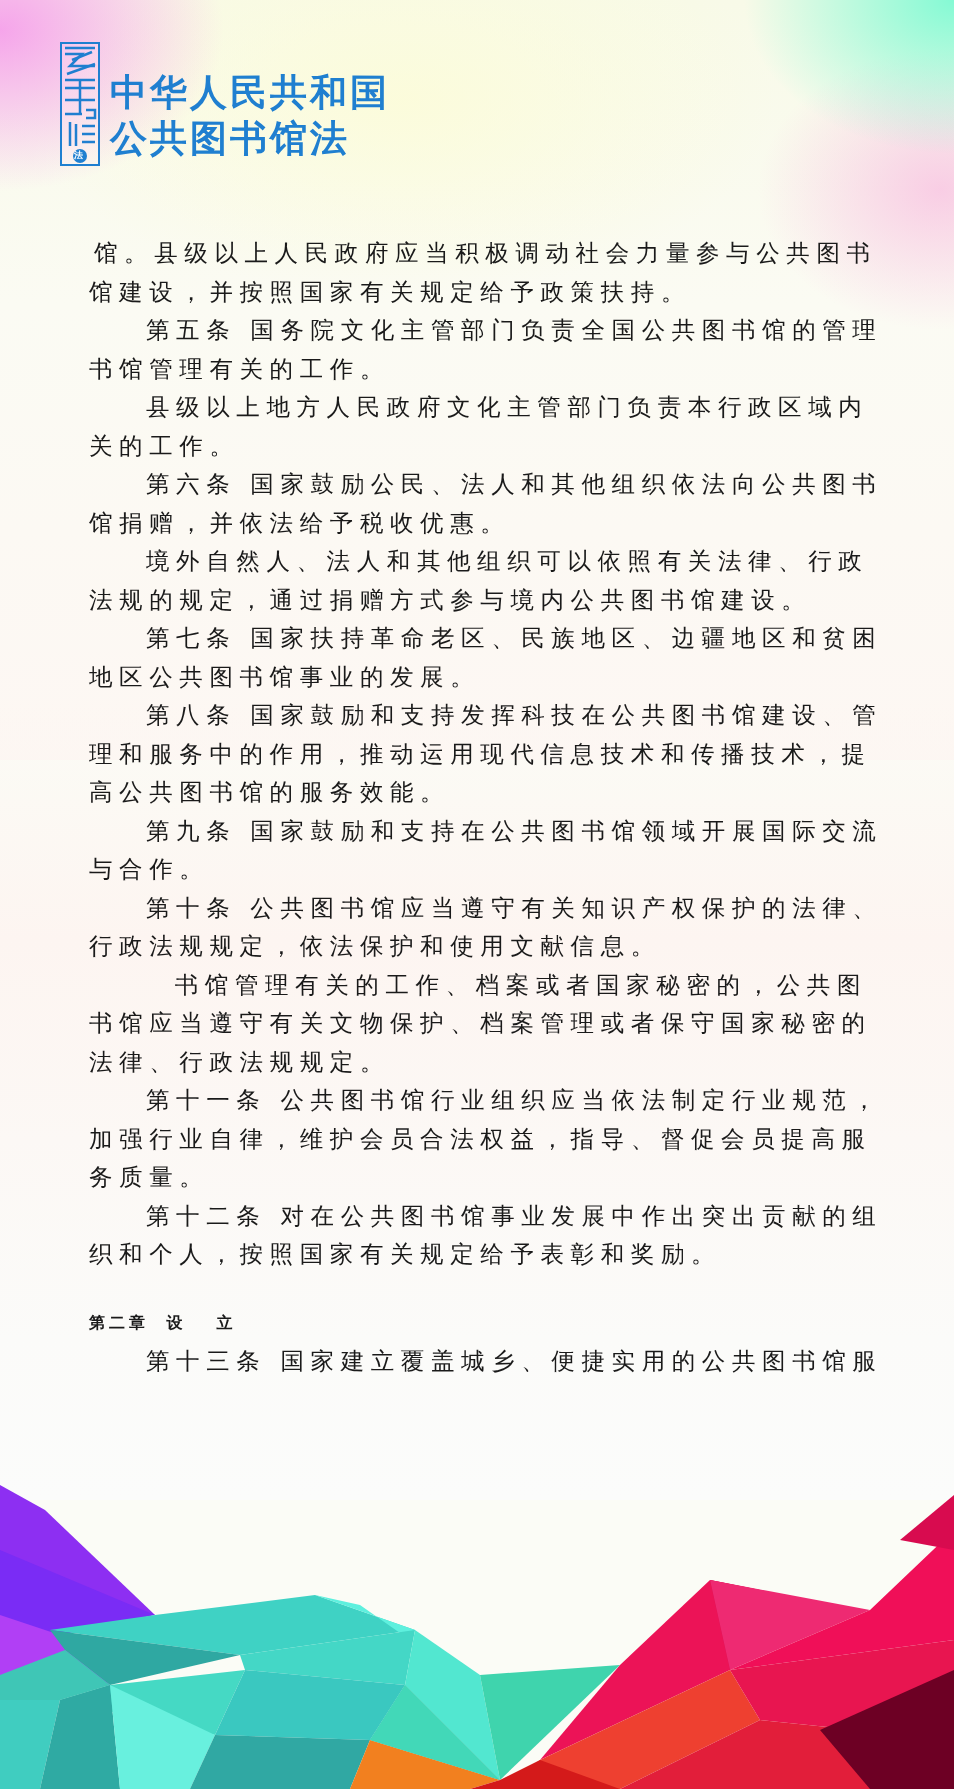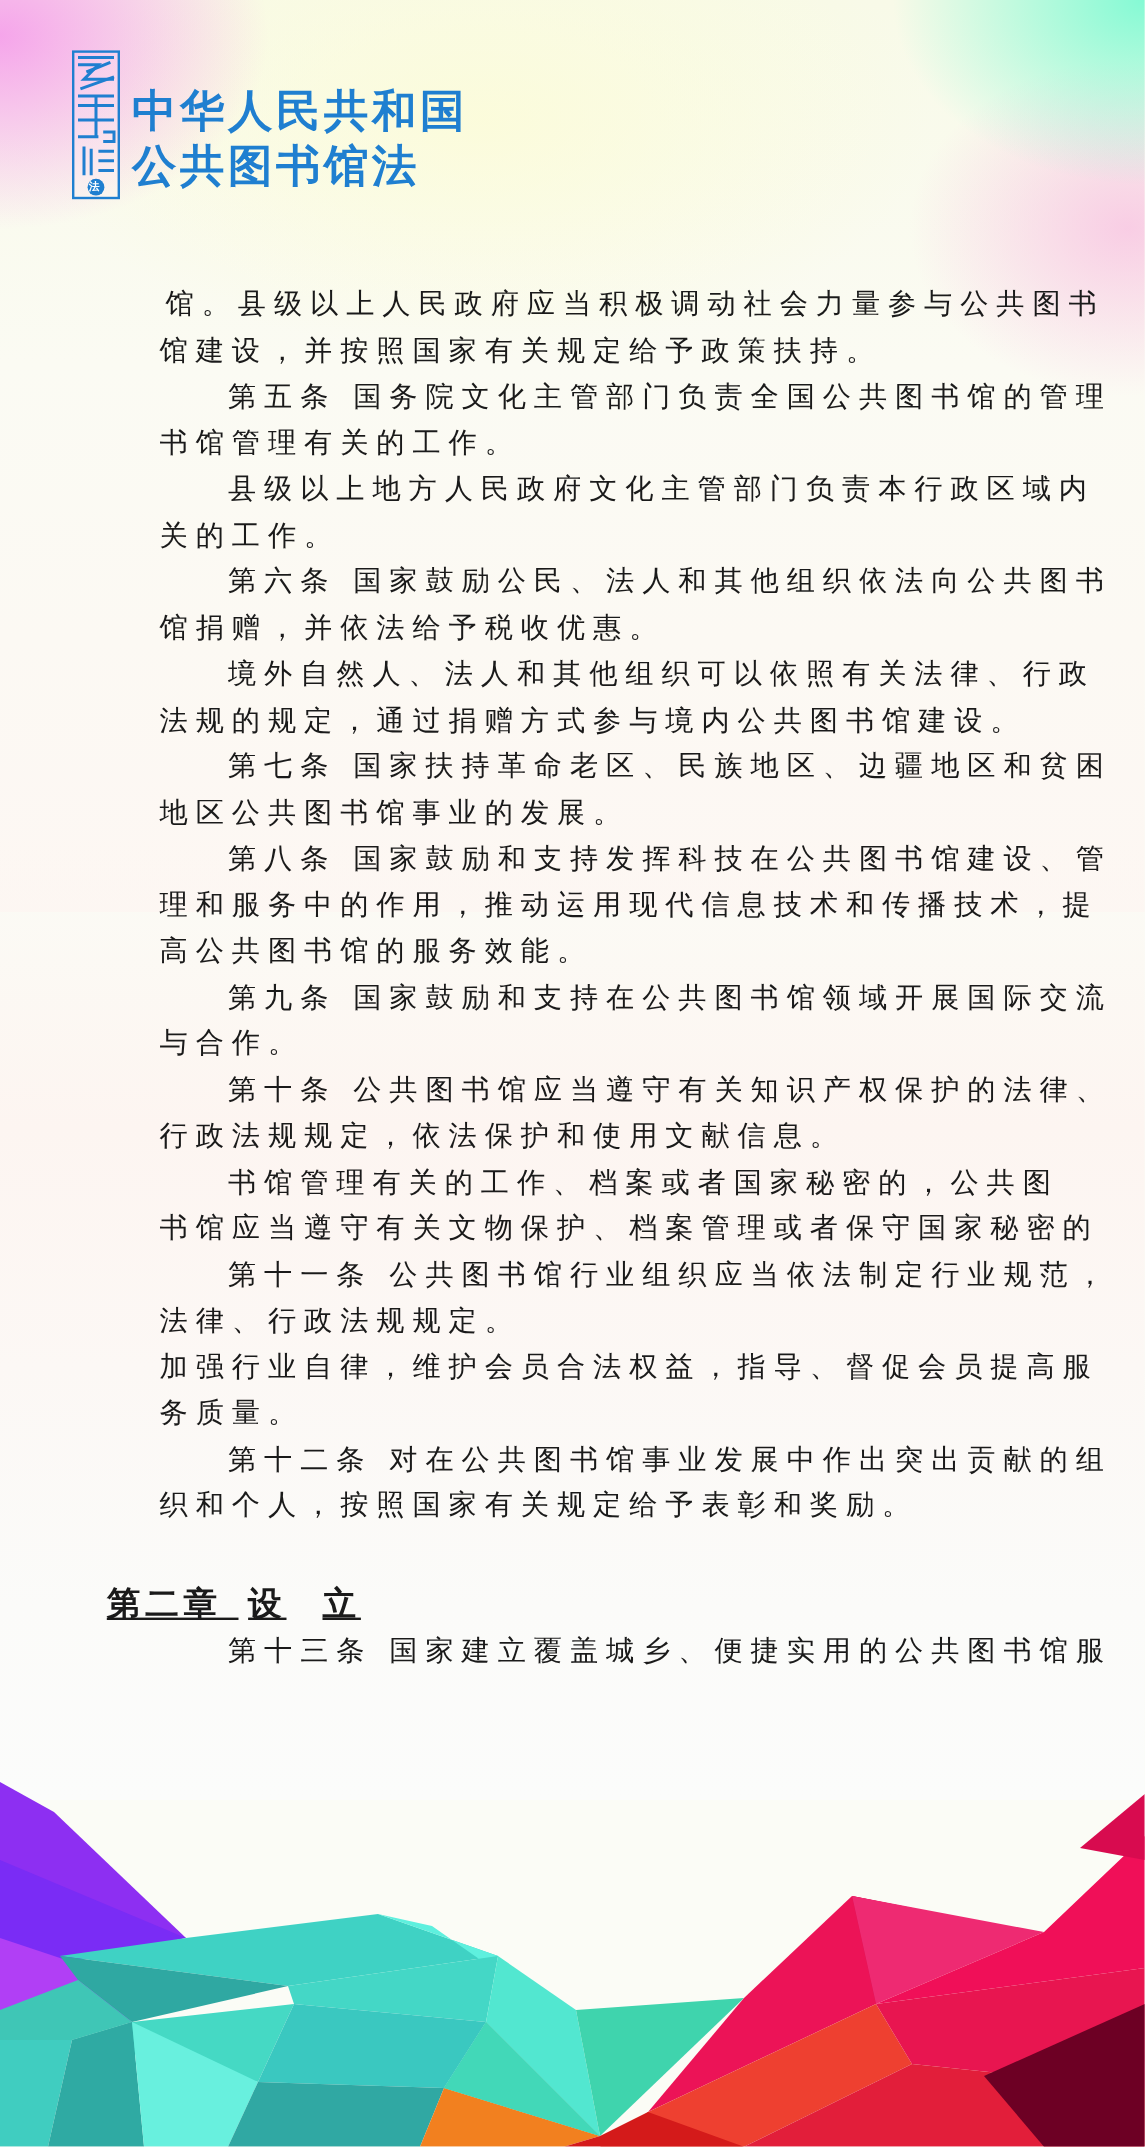--- a/index.html
+++ b/index.html
@@ -36,26 +36,26 @@
     .logo-seal svg { position: absolute; left: 0; top: 0; }
     .title-block { margin-left: 10px; margin-bottom: 4px; }
     .title-line {
       font-family: "DejaVu Sans", "Liberation Sans", sans-serif;
       font-weight: bold; color: #1f7fd0; font-size: 37px; letter-spacing: 3px; line-height: 46px;
     }
     .content {
       position: absolute; left: 89px; top: 234px; width: 778px; z-index: 2;
       color: #1a1a1a; font-size: 23.5px; line-height: 38.5px;
     }
-    .line { white-space: nowrap; letter-spacing: 6.6px; height: 38.5px; margin-left: 44px; }
+    .line { white-space: nowrap; letter-spacing: 6.6px; height: 38.5px; }
     .indent { padding-left: 57px; text-align: right; }
     .first { padding-left: 5px; }
     .chapter {
-      font-weight: bold; letter-spacing: 4px; margin-top: 44px; height: 38.5px;
-      font-family: "DejaVu Sans", "Liberation Sans", sans-serif; font-size: 28px; text-decoration: underline;
+      font-weight: bold; letter-spacing: 4px; margin-top: 30px; height: 38.5px;
+      font-family: "DejaVu Sans", "Liberation Sans", sans-serif; font-size: 16px;
     }
     .chapter .gap { display: inline-block; width: 30px; }
   </style>
 </head>
 <body>
 
 <div class="bg-top"></div>
 <div class="bg-mid"></div>
 
 <div class="header">
@@ -103,22 +103,22 @@
   <div class="line">地区公共图书馆事业的发展。</div>
   <div class="line indent">第八条 国家鼓励和支持发挥科技在公共图书馆建设、管</div>
   <div class="line">理和服务中的作用，推动运用现代信息技术和传播技术，提</div>
   <div class="line">高公共图书馆的服务效能。</div>
   <div class="line indent">第九条 国家鼓励和支持在公共图书馆领域开展国际交流</div>
   <div class="line">与合作。</div>
   <div class="line indent">第十条 公共图书馆应当遵守有关知识产权保护的法律、</div>
   <div class="line">行政法规规定，依法保护和使用文献信息。</div>
   <div class="line indent">书馆管理有关的工作、档案或者国家秘密的，公共图</div>
   <div class="line">书馆应当遵守有关文物保护、档案管理或者保守国家秘密的</div>
+  <div class="line">法律、行政法规规定。</div>
   <div class="line indent">第十一条 公共图书馆行业组织应当依法制定行业规范，</div>
-  <div class="line">法律、行政法规规定。</div>
   <div class="line">加强行业自律，维护会员合法权益，指导、督促会员提高服</div>
   <div class="line">务质量。</div>
   <div class="line indent">第十二条 对在公共图书馆事业发展中作出突出贡献的组</div>
   <div class="line">织和个人，按照国家有关规定给予表彰和奖励。</div>
 
   <div class="chapter">
     <span>第二章</span>
     <span style="margin-left:8px;">设</span><span class="gap"></span><span>立</span>
   </div>
   <div class="line indent">第十三条 国家建立覆盖城乡、便捷实用的公共图书馆服</div>

